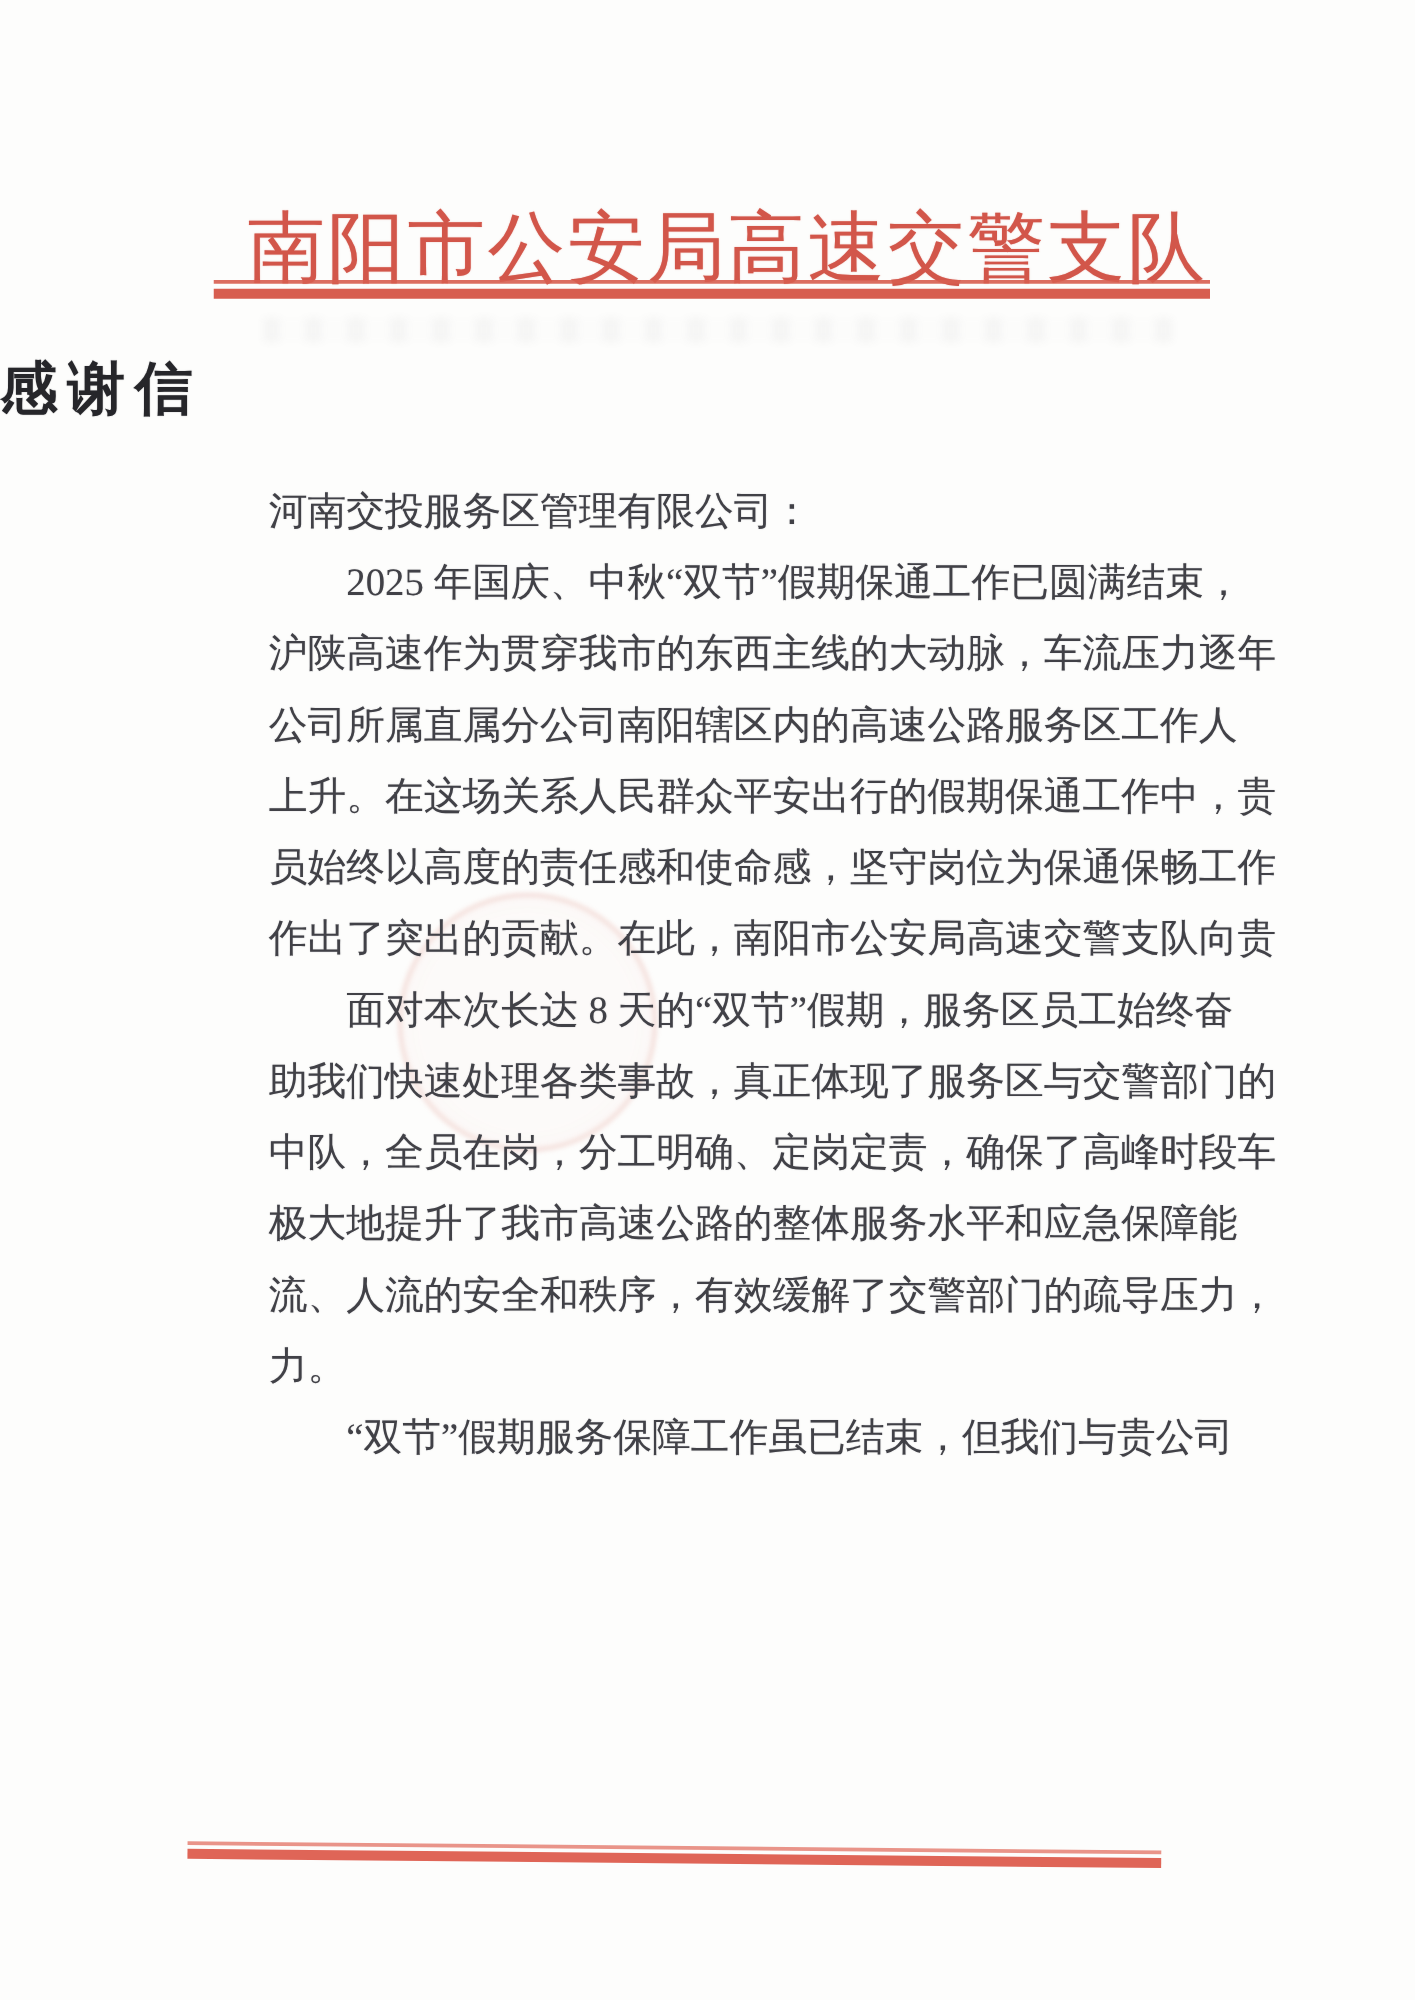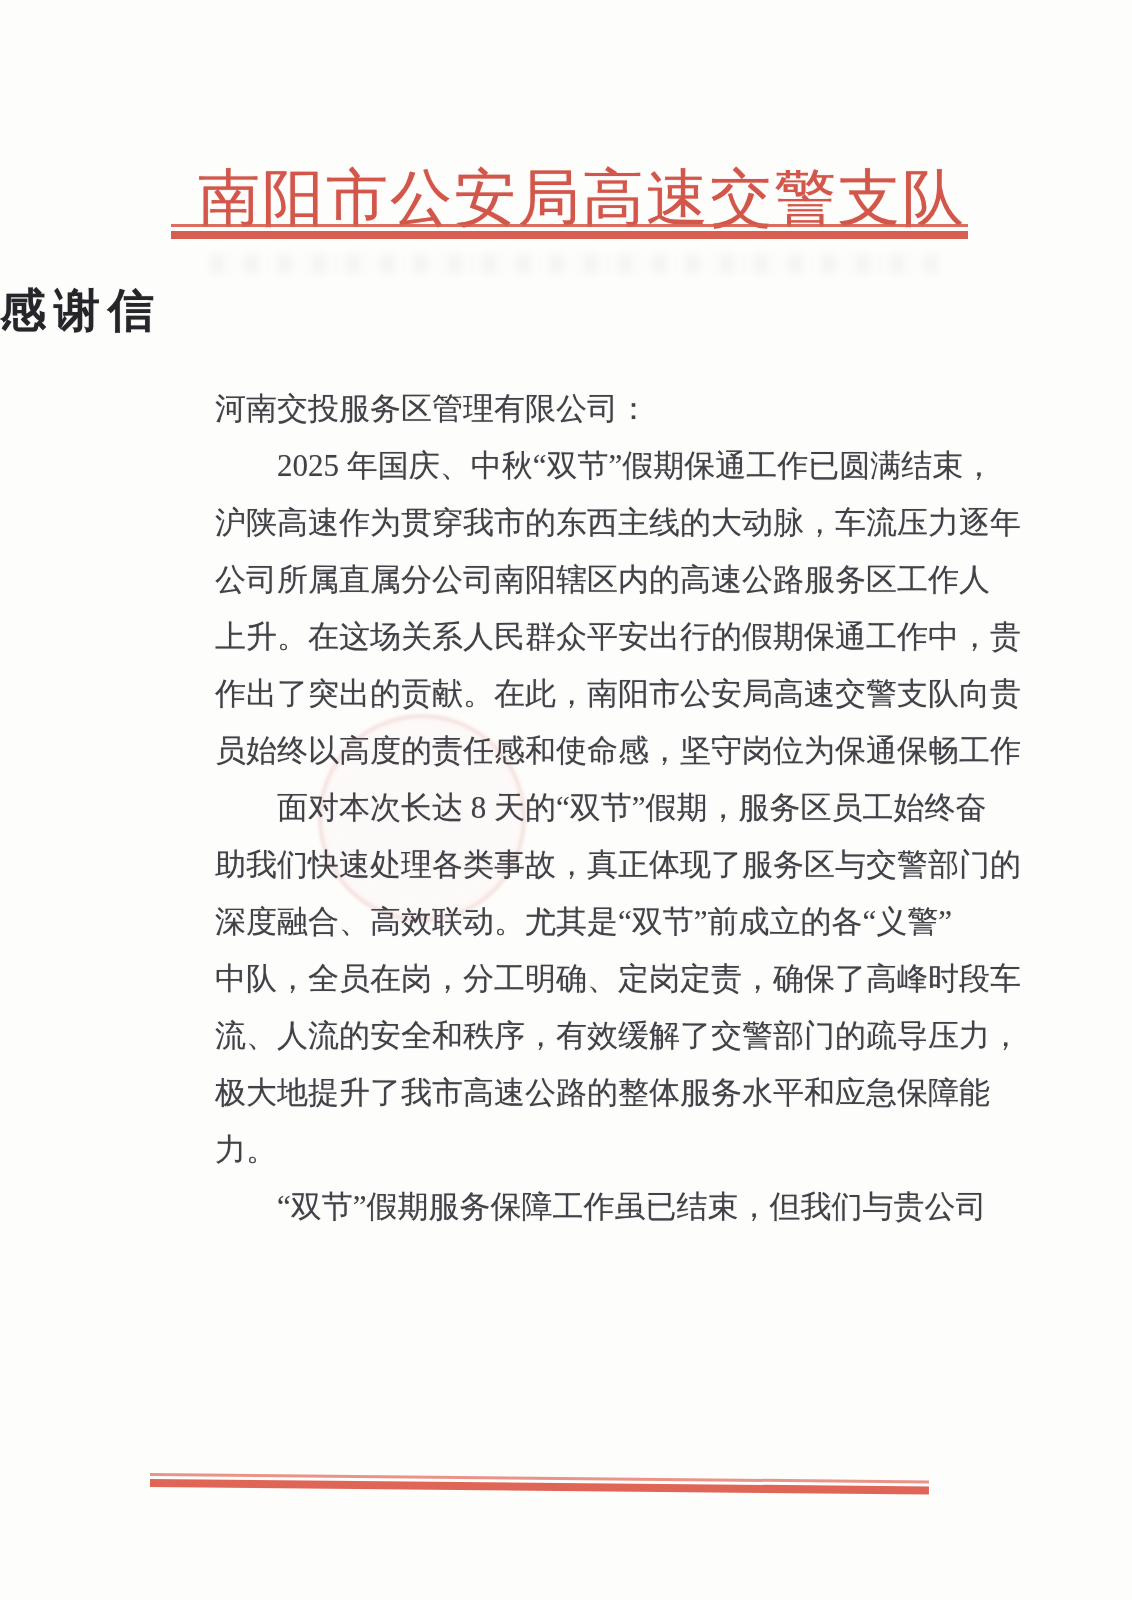--- a/index.html
+++ b/index.html
@@ -91,28 +91,27 @@
   <div class="letter-title">感谢信</div>
 
   <div class="seal-ghost"></div>
 
   <div class="body-block">
     <div class="line">河南交投服务区管理有限公司：</div>
     <div class="line">　　2025 年国庆、中秋“双节”假期保通工作已圆满结束，</div>
     <div class="line">沪陕高速作为贯穿我市的东西主线的大动脉，车流压力逐年</div>
     <div class="line">公司所属直属分公司南阳辖区内的高速公路服务区工作人</div>
     <div class="line">上升。在这场关系人民群众平安出行的假期保通工作中，贵</div>
+    <div class="line">员始终以高度的责任感和使命感，坚守岗位为保通保畅工作</div>
     <div class="line">作出了突出的贡献。在此，南阳市公安局高速交警支队向贵</div>
-    <div class="line">员始终以高度的责任感和使命感，坚守岗位为保通保畅工作</div>
     <div class="line">　　面对本次长达 8 天的“双节”假期，服务区员工始终奋</div>
     <div class="line">助我们快速处理各类事故，真正体现了服务区与交警部门的</div>
-    <div class="line">深度融合、高效联动。尤其是“双节”前成立的各“义警”</div>
     <div class="line">中队，全员在岗，分工明确、定岗定责，确保了高峰时段车</div>
+    <div class="line">极大地提升了我市高速公路的整体服务水平和应急保障能</div>
     <div class="line">流、人流的安全和秩序，有效缓解了交警部门的疏导压力，</div>
-    <div class="line">极大地提升了我市高速公路的整体服务水平和应急保障能</div>
     <div class="line">力。</div>
     <div class="line">　　“双节”假期服务保障工作虽已结束，但我们与贵公司</div>
   </div>
 
   <div class="footer-rule">
     <div class="thin"></div>
     <div class="gap"></div>
     <div class="thick"></div>
   </div>
 

